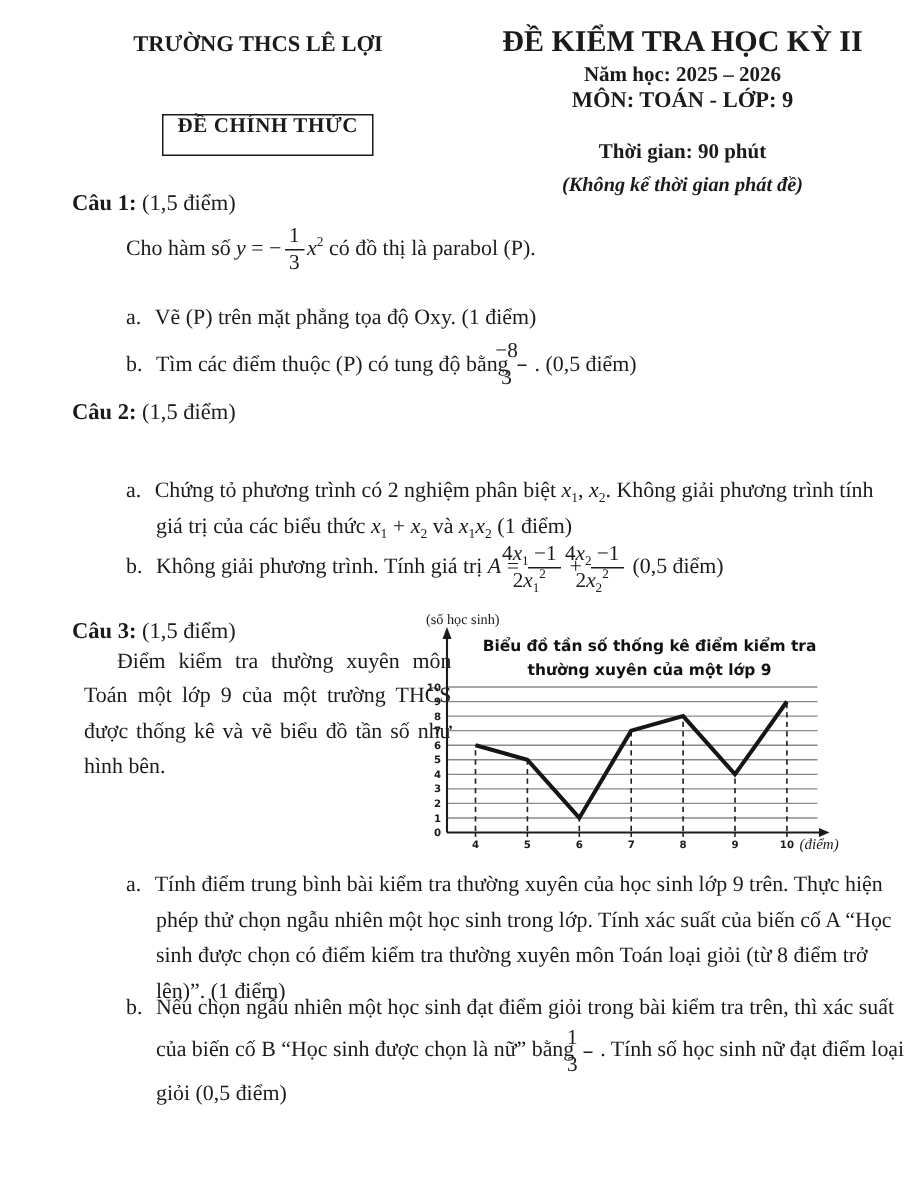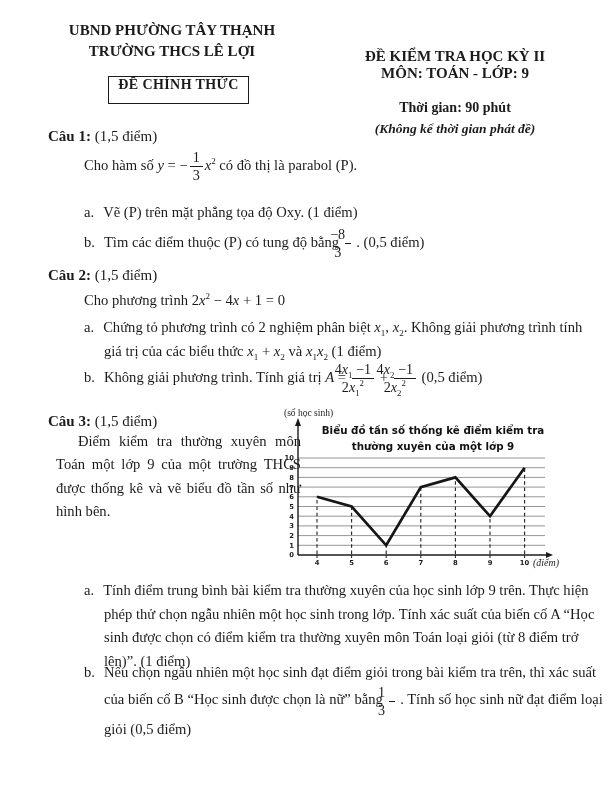--- a/index.html
+++ b/index.html
@@ -8,21 +8,21 @@
     font-family:"Liberation Serif",serif;color:#1b1b1b;overflow:hidden;
   }
   
   .h-left{position:absolute;left:26px;top:20px;width:292px;text-align:center;
           font-weight:bold;font-size:15px;line-height:21px;}
   .h-left .school{}
   .official-box{position:absolute;left:108px;top:76px;width:139px;height:26px;
           border:1.7px solid #1b1b1b;display:flex;justify-content:center;
           font-weight:bold;font-size:14px;letter-spacing:.4px;}
   .h-right{position:absolute;left:316px;top:17px;width:278px;text-align:center;font-weight:bold;}
-  .h-right .r1{font-size:15px;margin-top:31px;}
+  .h-right .r1{font-size:20px;}
   .h-right .r2{font-size:14px;margin-top:3px;}
   .h-right .r3{font-size:15px;margin-top:0;}
   .h-right .r4{font-size:14px;margin-top:18px;}
   .h-right .r5{font-size:13.5px;margin-top:5px;font-style:italic;}
   
   .qhead{position:absolute;left:48px;font-size:15px;}
   .qhead b{font-size:15px;margin-top:43px;}
   .txt{font-size:14.6px;}
   .block{position:absolute;}
   .item{padding-left:20px;text-indent:-20px;}
@@ -37,49 +37,48 @@
   .lh{line-height:23.6px;}
   
   .chart{position:absolute;left:283px;top:403px;width:322px;height:172px;}
 </style>
 </head>
 <body>
 
 <div class="page">
 
   <div class="h-left">
-    <div>UBND PHƯỜNG TÂY THẠNH</div>
     <div class="school">TRƯỜNG THCS LÊ LỢI</div>
   </div>
   <div class="official-box">
     <span>ĐỀ CHÍNH THỨC</span>
   </div>
 
   <div class="h-right">
     <div class="r1">ĐỀ KIỂM TRA HỌC KỲ II</div>
+    <div class="r2">Năm học: 2025 – 2026</div>
     <div class="r3">MÔN: TOÁN - LỚP: 9</div>
     <div class="r4">Thời gian: 90 phút</div>
     <div class="r5">(Không kể thời gian phát đề)</div>
   </div>
 
   <div class="qhead" style="top:128px">
     <b>Câu 1:</b><span> (1,5 điểm)</span>
   </div>
   <div class="block txt" style="left:84px;top:150px;width:500px"><span>Cho hàm số </span><span class="it">y</span><span> = −</span><span class="frac"><span class="num"><span>1</span></span><span class="den"><span>3</span></span></span><span class="it">x</span><sup>2</sup><span> có đồ thị là parabol (P).</span></div>
   <div class="block txt item" style="left:84px;top:204px;width:499px">
     <span class="lbl">a.</span><span><span>Vẽ (P) trên mặt phẳng tọa độ Oxy. (1 điểm)</span></span>
   </div>
   <div class="block txt item" style="left:84px;top:227px;width:499px">
     <span class="lbl">b.</span><span><span>Tìm các điểm thuộc (P) có tung độ bằng </span><span class="frac"><span class="num"><span>−8</span></span><span class="den"><span>3</span></span></span><span> . (0,5 điểm)</span></span>
   </div>
 
   <div class="qhead" style="top:267px">
     <b>Câu 2:</b><span> (1,5 điểm)</span>
   </div>
-  <div class="block txt" style="left:84px;top:292px;width:500px"><span>Cho phương trình </span><span>2</span><span class="it">x</span><sup>2</sup><span> − 4</span><span class="it">x</span><span> + 1 = 0</span></div>
   <div class="block txt item lh" style="left:84px;top:316px;width:499px">
     <span class="lbl">a.</span><span><span>Chứng tỏ phương trình có 2 nghiệm phân biệt </span><span class="it">x</span><sub>1</sub><span>, </span><span class="it">x</span><sub>2</sub><span>. Không giải phương trình tính giá trị của các biểu thức </span><span class="it">x</span><sub>1</sub><span> + </span><span class="it">x</span><sub>2</sub><span> và </span><span class="it">x</span><sub>1</sub><span class="it">x</span><sub>2</sub><span> (1 điểm)</span></span>
   </div>
   <div class="block txt item" style="left:84px;top:362px;width:499px">
     <span class="lbl">b.</span><span><span>Không giải phương trình. Tính giá trị </span><span class="it">A</span><span> = </span><span class="frac"><span class="num"><span>4</span><span class="it">x</span><sub>1</sub><span> −1</span></span><span class="den"><span>2</span><span class="it">x</span><sub>1</sub><sup>2</sup></span></span><span> + </span><span class="frac"><span class="num"><span>4</span><span class="it">x</span><sub>2</sub><span> −1</span></span><span class="den"><span>2</span><span class="it">x</span><sub>2</sub><sup>2</sup></span></span><span> (0,5 điểm)</span></span>
   </div>
 
   <div class="qhead" style="top:413px">
     <b>Câu 3:</b><span> (1,5 điểm)</span>
   </div>

